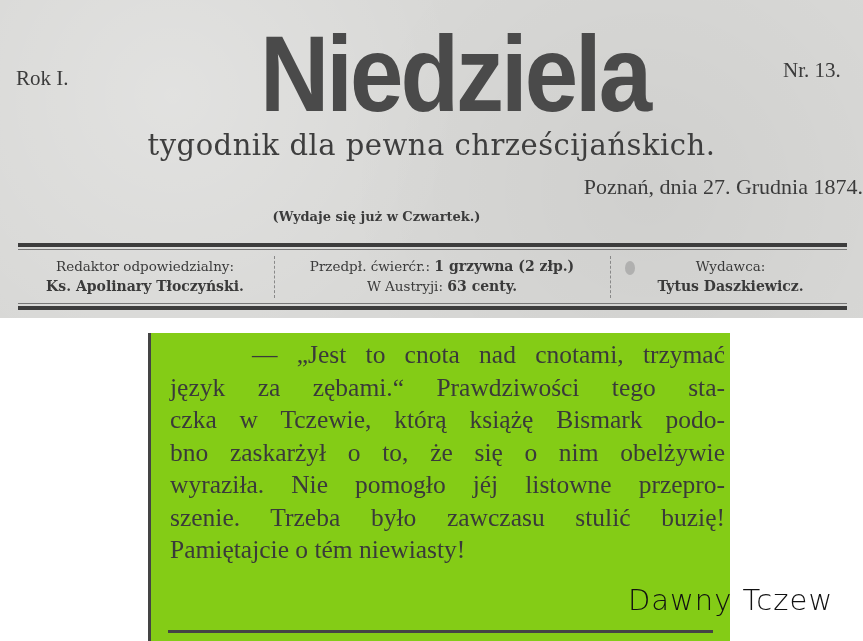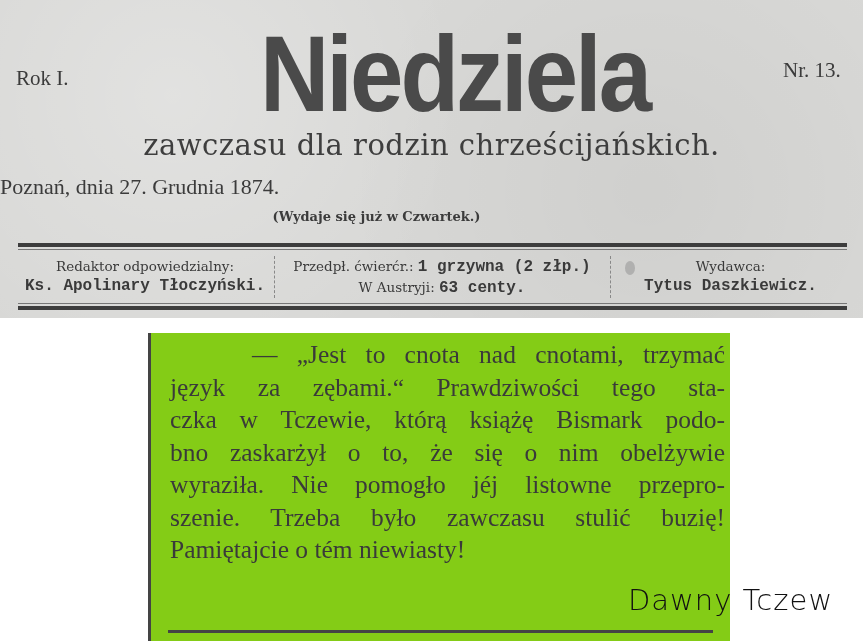--- a/index.html
+++ b/index.html
@@ -21,35 +21,35 @@
     position: absolute; left: 260px; top: 20px; width: 345px; text-align: center;
     font-family: "Liberation Sans", sans-serif; font-weight: bold;
     font-size: 96px; line-height: 96px; letter-spacing: -3px; color: #4a4a4a;
     transform: scaleY(1.12); transform-origin: top center;
   }
   .subtitle {
     position: absolute; left: 0; width: 863px; top: 128px; text-align: center;
     font-family: "DejaVu Serif", serif; font-size: 29px; color: #3e3e3e; letter-spacing: 0.5px;
   }
   .dateline {
-    position: absolute; left: 0; width: 863px; top: 174px; text-align: left;
+    position: absolute; left: 0; width: 863px; top: 174px; text-align: right;
     font-family: "Liberation Serif", serif; font-size: 22px; color: #3b3b3b;
   }
   .issue-note {
     position: absolute; left: 0; width: 753px; top: 209px; text-align: center;
     font-family: "DejaVu Serif", serif; font-size: 13px; color: #3b3b3b; font-weight: bold;
   }
   .rule-top { position: absolute; left: 18px; top: 243px; width: 829px; height: 4px; background: #3d3d3d; }
   .rule-top2 { position: absolute; left: 18px; top: 249px; width: 829px; height: 1px; background: #777; }
   .rule-bot { position: absolute; left: 18px; top: 303px; width: 829px; height: 1px; background: #777; }
   .rule-bot2 { position: absolute; left: 18px; top: 306px; width: 829px; height: 4px; background: #3d3d3d; }
 
   .info-row { position: absolute; left: 18px; top: 252px; width: 829px; height: 50px; }
   .info-cell { position: absolute; top: 4px; text-align: center; font-size: 13.5px; line-height: 20px; color: #3a3a3a; }
-  .info-cell .strong { font-weight: bold; font-size: 16px; font-family: Liberation Mono, monospace; }
+  .info-cell .strong { font-weight: bold; font-size: 14px; }
   .cell-1 { left: 0; width: 254px; }
   .cell-2 { left: 258px; width: 332px; }
   .cell-3 { left: 596px; width: 233px; }
   .divider { position: absolute; top: 4px; width: 6px; height: 42px;
              border-left: 1px dashed #888; }
   .div-1 { left: 256px; }
   .div-2 { left: 592px; }
   .smudge { position: absolute; left: 625px; top: 261px; width: 10px; height: 14px; border-radius: 50%;
             background: #9a9a9a; opacity: 0.6; }
 
@@ -74,21 +74,21 @@
     font-weight: 300;
   }
 </style>
 </head>
 <body>
 
 <div class="masthead">
   <div class="rok">Rok I.</div>
   <div class="title">Niedziela</div>
   <div class="nr">Nr. 13.</div>
-  <div class="subtitle">zawczasu dla rodzin chrześcijańskich.</div>
+  <div class="subtitle">tygodnik dla pewna chrześcijańskich.</div>
   <div class="dateline">Poznań, dnia 27. Grudnia 1874.</div>
   <div class="issue-note">(Wydaje się już w Czwartek.)</div>
 
   <div class="rule-top"></div>
   <div class="rule-top2"></div>
 
   <div class="info-row">
     <div class="info-cell cell-1">
       <div>Redaktor odpowiedzialny:</div>
       <div class="strong">Ks. Apolinary Tłoczyński.</div>

